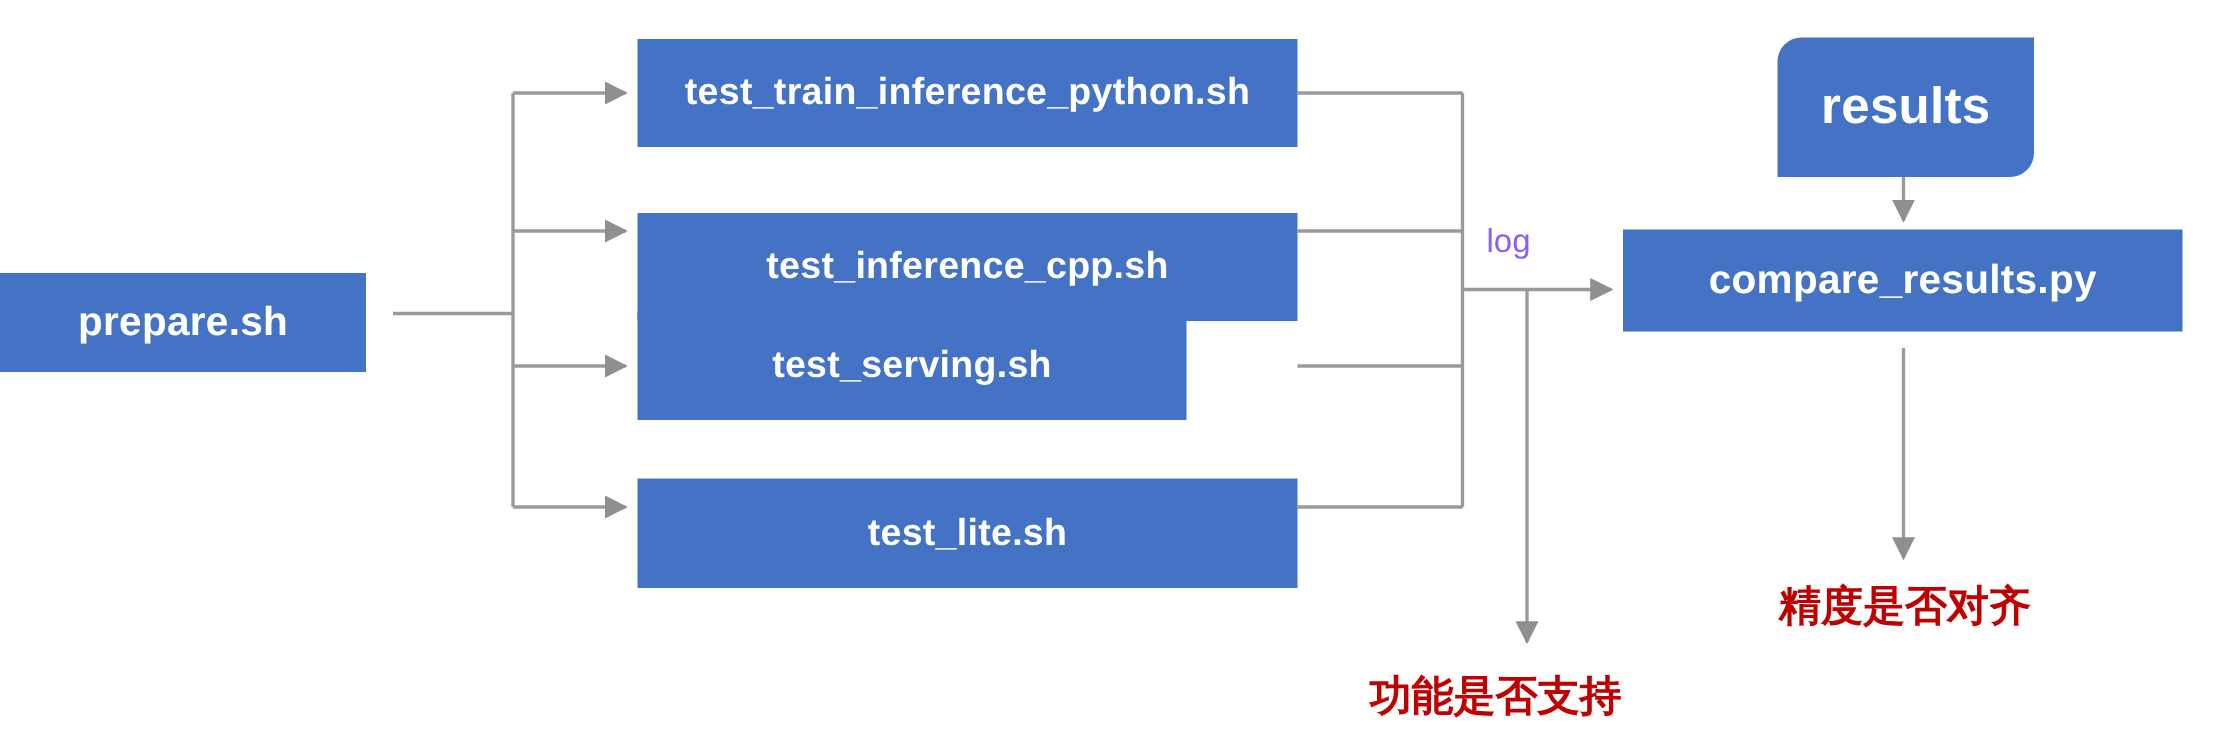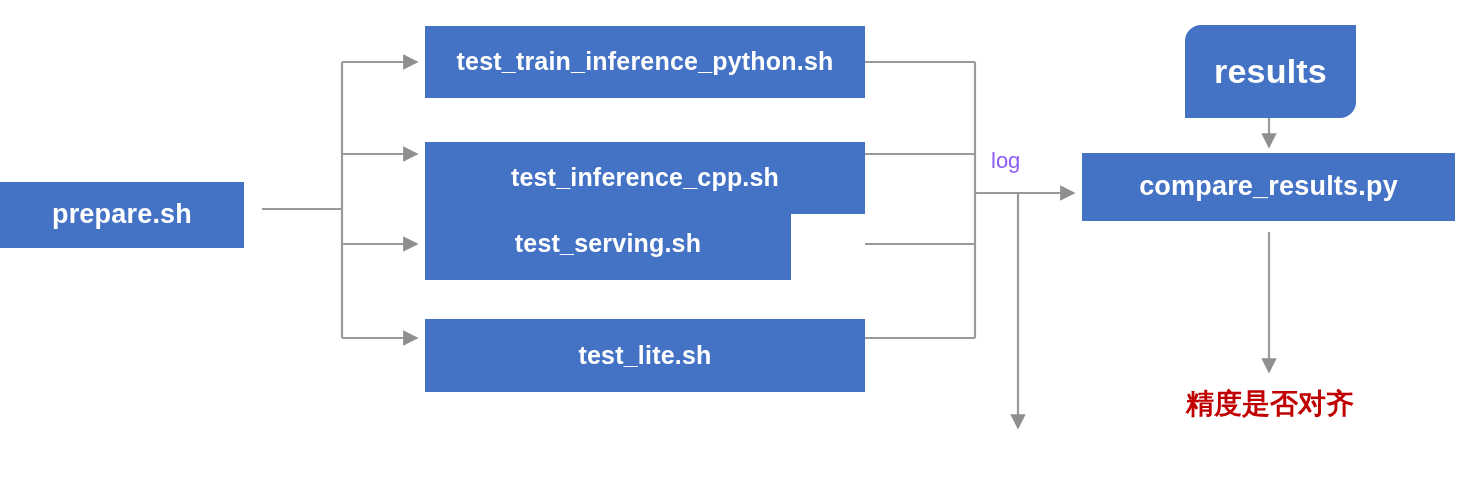--- a/index.html
+++ b/index.html
@@ -134,16 +134,17 @@
   <div class="node" id="node-results">
     <span class="node-label">results</span>
   </div>
 
   <div class="node" id="node-compare">
     <span class="node-label">compare_results.py</span>
   </div>
 
   <div class="edge-label" id="label-log">log</div>
 
+  <div class="note-red" id="note-function">功能是否支持</div>
 
   <div class="note-red" id="note-accuracy">精度是否对齐</div>
 
 </div>
 
 </body></html>

